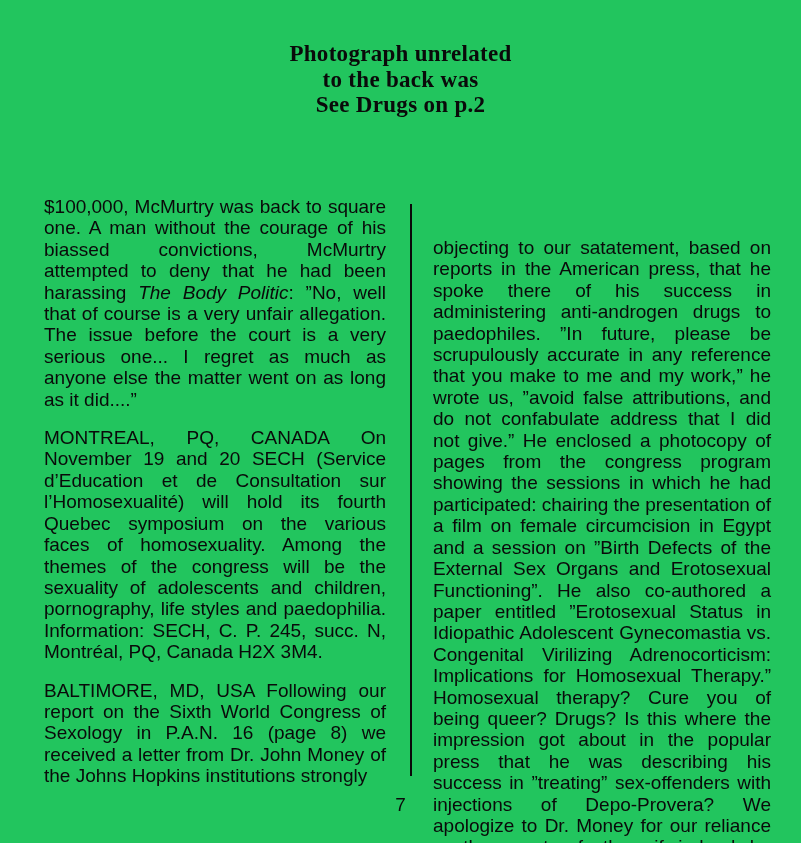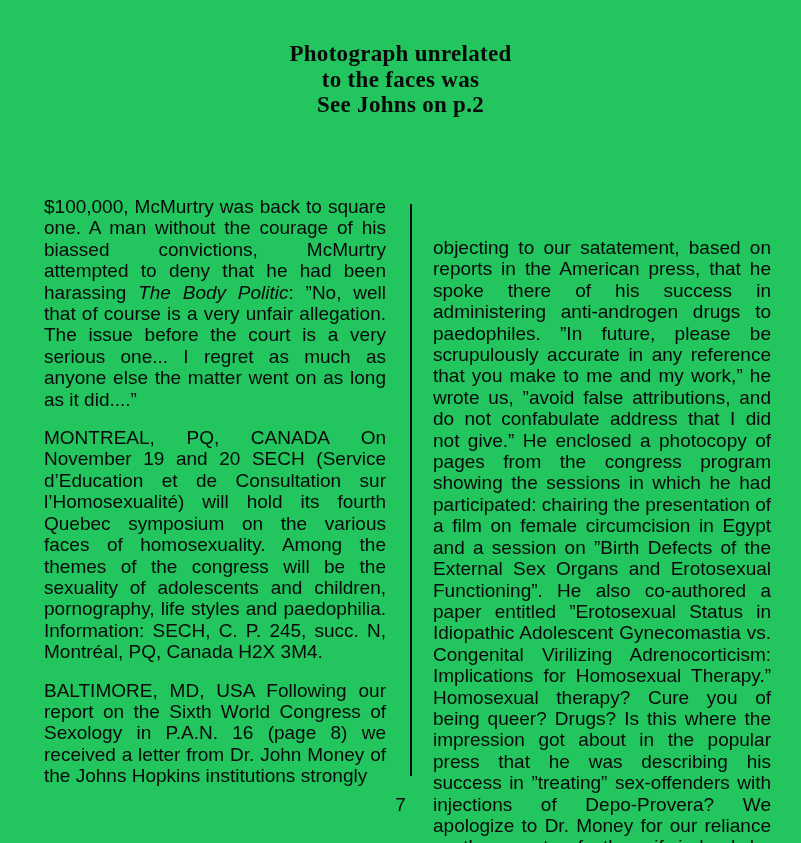--- a/index.html
+++ b/index.html
@@ -58,22 +58,22 @@
     font-size: 19px;
   }
 </style>
 </head>
 <body>
 
 <div class="page">
 
   <div class="notice">
     <div>Photograph unrelated</div>
-    <div>to the faces was</div>
-    <div>See Johns on p.2</div>
+    <div>to the back was</div>
+    <div>See Drugs on p.2</div>
   </div>
 
   <div class="col col-left">
       <p><span>$100,000, McMurtry was back to square one. A man without the courage of his biassed convictions, McMurtry attempted to deny that he had been harassing </span><span class="italic">The Body Politic</span><span>: ”No, well that of course is a very unfair allegation. The issue before the court is a very serious one... I regret as much as anyone else the matter went on as long as it did....”</span></p>
       <p class="space-before"><span>MONTREAL, PQ, CANADA On November 19 and 20 SECH (Service d’Education et de Consultation sur l’Homosexualité) will hold its fourth Quebec symposium on the various faces of homosexuality. Among the themes of the congress will be the sexuality of adolescents and children, pornography, life styles and paedophilia. Information: SECH, C. P. 245, succ. N, Montréal, PQ, Canada H2X 3M4.</span></p>
       <p class="space-before"><span>BALTIMORE, MD, USA Following our report on the Sixth World Congress of Sexology in P.A.N. 16 (page 8) we received a letter from Dr. John Money of the Johns Hopkins institutions strongly</span></p>
     </div>
 
   <div class="divider"></div>
 

